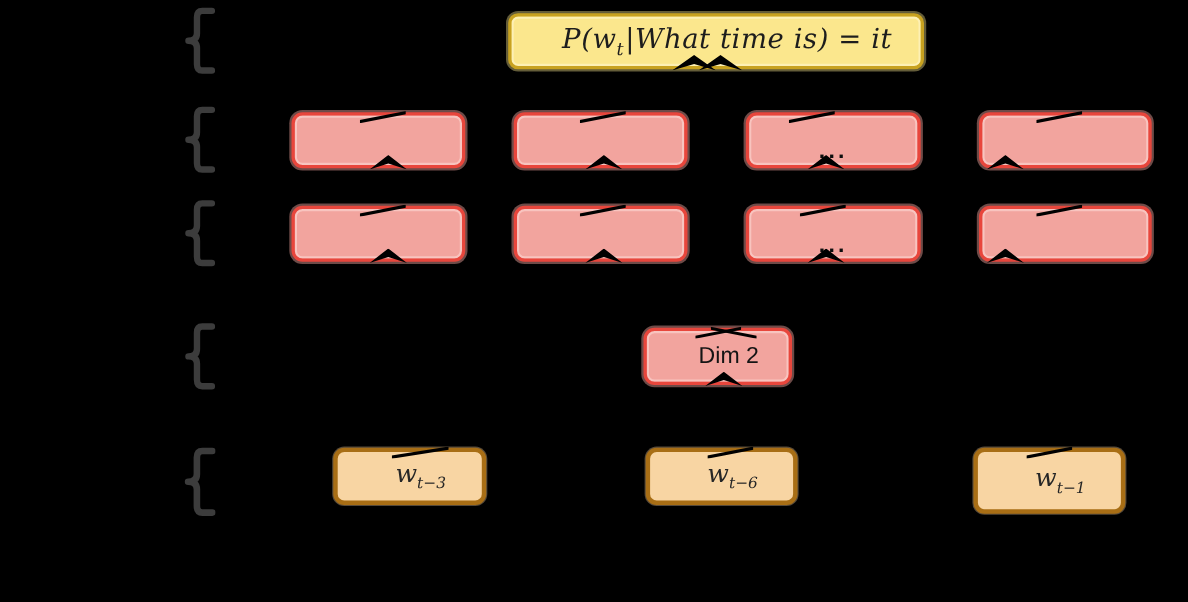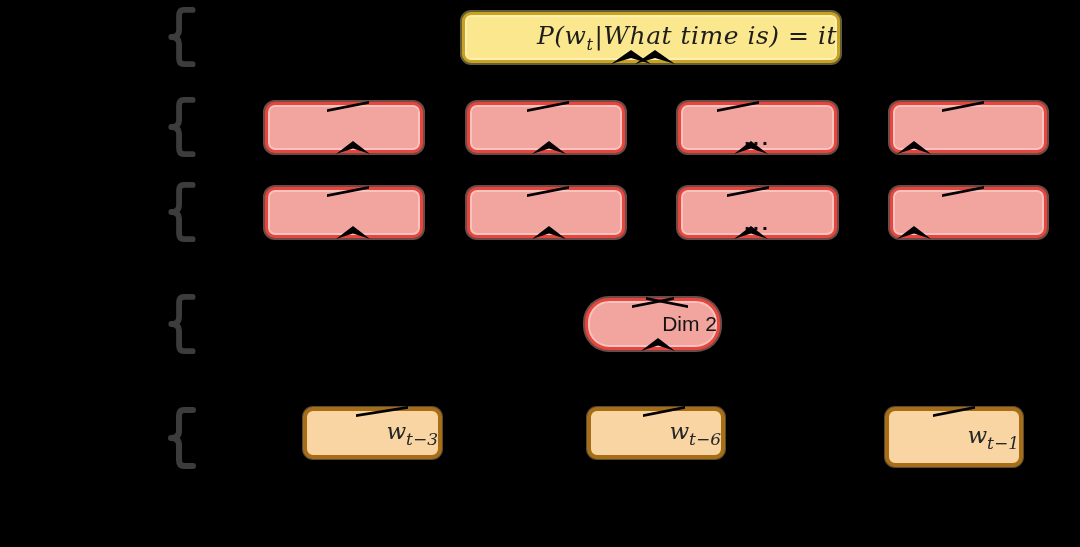--- a/index.html
+++ b/index.html
@@ -1,40 +1,40 @@
 <!DOCTYPE html>
 <html><head>
 <meta charset="utf-8">
 <style>
   html,body{margin:0;padding:0;background:#000;}
   #canvas{
     position:relative; width:1080px; height:547px; background:#000000;
     overflow:hidden; font-family:"Liberation Sans", sans-serif;
   }
-  .box{position:absolute; box-sizing:border-box; display:flex; align-items:center; justify-content:flex-end;padding-left:20px;}
+  .box{position:absolute; box-sizing:border-box; display:flex; align-items:center; justify-content:center;padding-left:20px;}
   .pink{
     background:#F2A49E; border:3px solid #E8463C; border-radius:10px;
     box-shadow:0 0 0 2px rgba(244,167,160,.45), inset 0 0 0 2px rgba(255,236,230,.45);
   }
   .yellow{
     background:#FBE78D; border:3px solid #C8A220; border-radius:9px;
     box-shadow:0 0 0 2px rgba(250,232,142,.4), inset 0 0 0 2px rgba(255,250,220,.5);
   }
   .orange{
     background:#F8D5A3; border:4px solid #A86E15; border-radius:10px;
     box-shadow:0 0 0 1px rgba(248,213,163,.35);
   }
   .formula{
     font-family:"DejaVu Serif", serif; font-style:italic; color:#1d1d1d;
     font-size:25px; letter-spacing:.5px; white-space:nowrap;
   }
   .formula .sub{font-size:16px; vertical-align:-6px; margin-right:1px;}
   .dim-label{font-size:21px; color:#141414;}
   .w-label{font-family:"DejaVu Serif", serif; font-style:italic; font-size:23px; color:#262626; white-space:nowrap;}
-  .w-label .sub{font-size:17px; vertical-align:-6px;}
+  .w-label .sub{font-size:14px; vertical-align:-6px;}
   .dots{
     position:absolute; left:0; right:0; bottom:2px; text-align:center;
     color:#0d0d0d; font-weight:bold; font-size:21px; letter-spacing:3px; line-height:1;
   }
   .brace{position:absolute; width:30px;}
   .brace svg{display:block; width:100%; height:100%;}
   
   .nh{ 
     position:absolute; width:34px; height:13px; bottom:-4px; background:#000;
     clip-path:polygon(50% 0, 100% 100%, 50% 58%, 0 100%);
@@ -113,21 +113,21 @@
   <div class="box pink" style="left:678px; top:187px; width:159px; height:51px;">
     <span class="dots">...</span>
     <div class="nt" style="left:46px;"></div>
     <div class="nh" style="left:53px;"></div>
   </div>
   <div class="box pink" style="left:890px; top:187px; width:157px; height:51px;">
     <div class="nt" style="left:49px;"></div>
     <div class="nh" style="left:4px;"></div>
   </div>
 
-  <div class="box pink" style="left:585px; top:298px; width:135px; height:52px;border-radius:24px;">
+  <div class="box pink" style="left:585px; top:298px; width:135px; height:52px;">
     <span class="dim-label">Dim 2</span>
     <div class="nt" style="left:44px;"></div>
     <div class="nt flip" style="left:58px;"></div>
     <div class="nh" style="left:53px;"></div>
   </div>
 
   <div class="box orange" style="left:303px; top:407px; width:139px; height:52px;">
     <span class="w-label"><span>w</span><span class="sub">t−3</span></span>
     <div class="nt wide" style="left:49px; top:-5px;"></div>
   </div>

